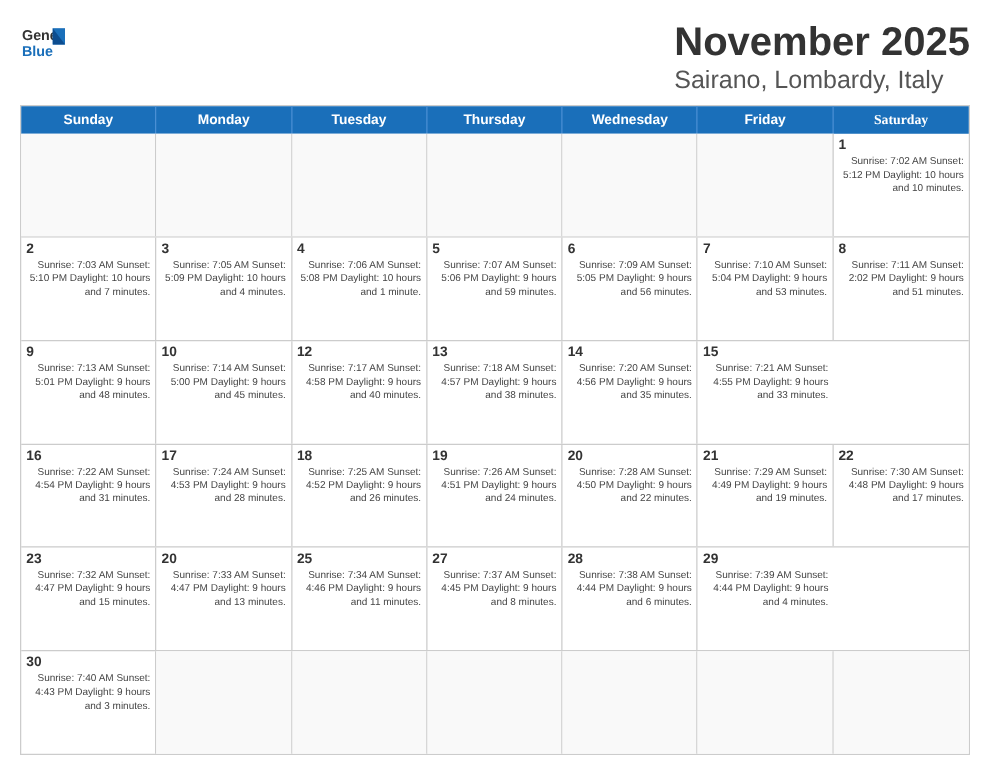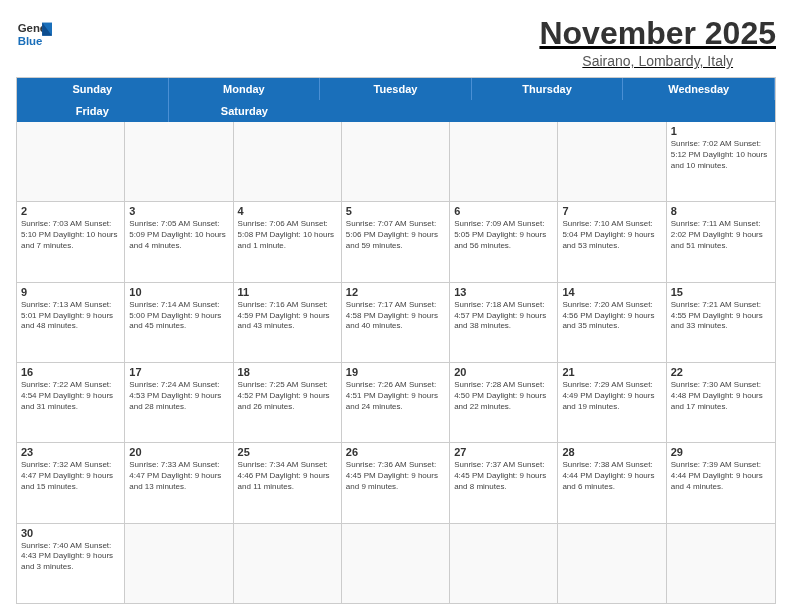--- a/index.html
+++ b/index.html
@@ -26,54 +26,53 @@
     .logo {
       display: flex;
       align-items: center;
       gap: 4px;
     }
     .logo-icon {
       width: 36px;
       height: 36px;
     }
     .title-block {
-      text-align: center;
-      text-decoration: underline;
+      text-align: left;
     }
     .calendar-title {
       font-size: 32px;
       font-weight: bold;
       color: #333;
       line-height: 1.1;
     }
     .calendar-subtitle {
-      font-size: 14px;
+      font-size: 20px;
       color: #555;
       margin-top: 2px;
     }
     .calendar {
       flex: 1;
       display: flex;
       flex-direction: column;
       border: 1px solid #ccc;
     }
     .calendar-header {
       display: grid;
-      grid-template-columns: repeat(5, 1fr);
+      grid-template-columns: repeat(7, 1fr);
       background: #1a6fba;
     }
     .calendar-header .day-name {
       color: #fff;
       font-size: 11px;
       font-weight: bold;
       text-align: center;
       padding: 5px 2px;
       border-right: 1px solid #4a8fd4;
     }
-    .calendar-header .day-name:last-child { border-right: none; }
+    .calendar-header .day-name:last-child { border-right: none; font-family: Liberation Serif, serif; }
     .calendar-body {
       flex: 1;
       display: flex;
       flex-direction: column;
     }
     .calendar-row {
       display: grid;
       grid-template-columns: repeat(7, 1fr);
       flex: 1;
       border-bottom: 1px solid #ccc;
@@ -93,20 +92,21 @@
     .cell-date {
       font-size: 11px;
       font-weight: bold;
       color: #333;
       margin-bottom: 2px;
     }
     .cell-info {
       font-size: 8px;
       color: #444;
       line-height: 1.35;
+      text-align: right;
     }
   </style>
 </head>
 <body>
 
 <div class="page">
   <div class="header">
     <div class="logo">
       <svg class="logo-icon" viewBox="0 0 44 44" xmlns="http://www.w3.org/2000/svg">
         <text x="2" y="20" font-size="14" font-weight="bold" fill="#333">General</text>
@@ -207,27 +207,20 @@
 and 48 minutes.</div>
           </div>
           <div class="calendar-cell">
             <div class="cell-date">10</div>
             <div class="cell-info">Sunrise: 7:14 AM
 Sunset: 5:00 PM
 Daylight: 9 hours
 and 45 minutes.</div>
           </div>
           <div class="calendar-cell">
-            <div class="cell-date">11</div>
-            <div class="cell-info">Sunrise: 7:16 AM
-Sunset: 4:59 PM
-Daylight: 9 hours
-and 43 minutes.</div>
-          </div>
-          <div class="calendar-cell">
             <div class="cell-date">12</div>
             <div class="cell-info">Sunrise: 7:17 AM
 Sunset: 4:58 PM
 Daylight: 9 hours
 and 40 minutes.</div>
           </div>
           <div class="calendar-cell">
             <div class="cell-date">13</div>
             <div class="cell-info">Sunrise: 7:18 AM
 Sunset: 4:57 PM
@@ -314,27 +307,20 @@
 Sunset: 4:47 PM
 Daylight: 9 hours
 and 13 minutes.</div>
           </div>
           <div class="calendar-cell">
             <div class="cell-date">25</div>
             <div class="cell-info">Sunrise: 7:34 AM
 Sunset: 4:46 PM
 Daylight: 9 hours
 and 11 minutes.</div>
-          </div>
-          <div class="calendar-cell">
-            <div class="cell-date">26</div>
-            <div class="cell-info">Sunrise: 7:36 AM
-Sunset: 4:45 PM
-Daylight: 9 hours
-and 9 minutes.</div>
           </div>
           <div class="calendar-cell">
             <div class="cell-date">27</div>
             <div class="cell-info">Sunrise: 7:37 AM
 Sunset: 4:45 PM
 Daylight: 9 hours
 and 8 minutes.</div>
           </div>
           <div class="calendar-cell">
             <div class="cell-date">28</div>

